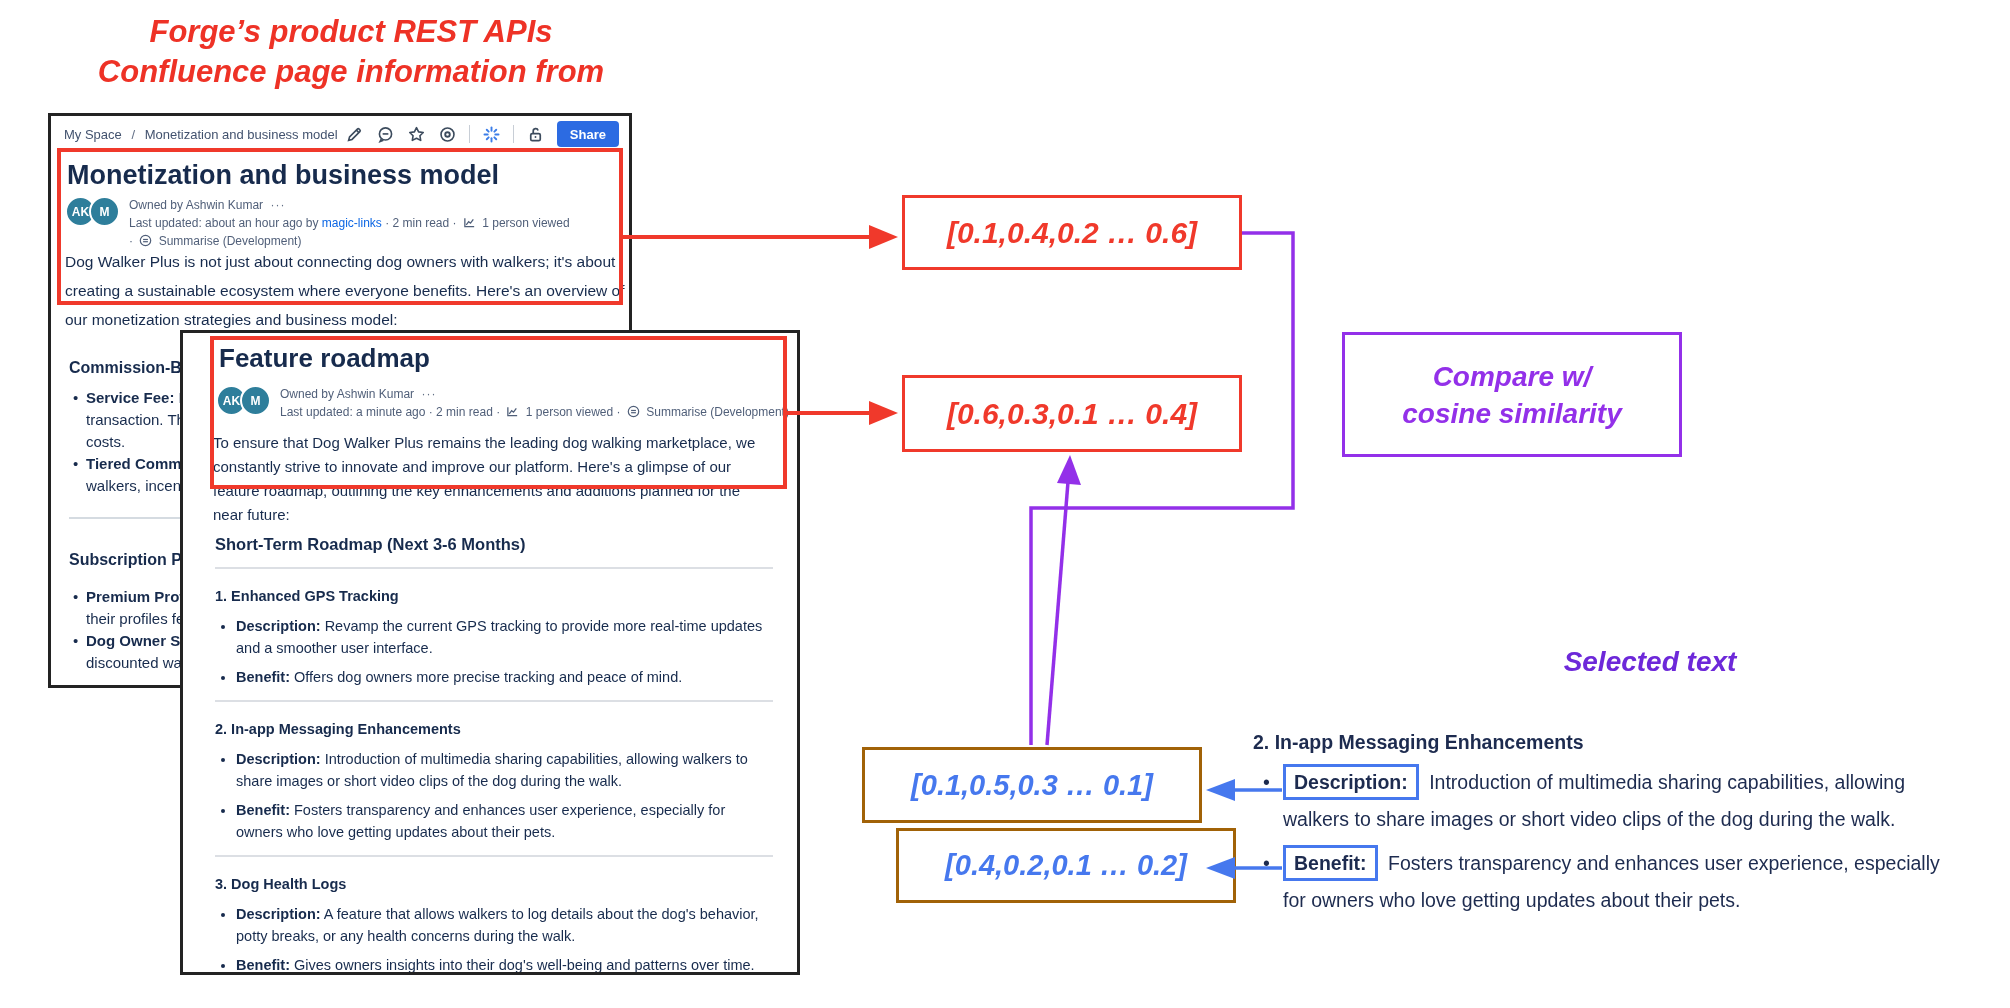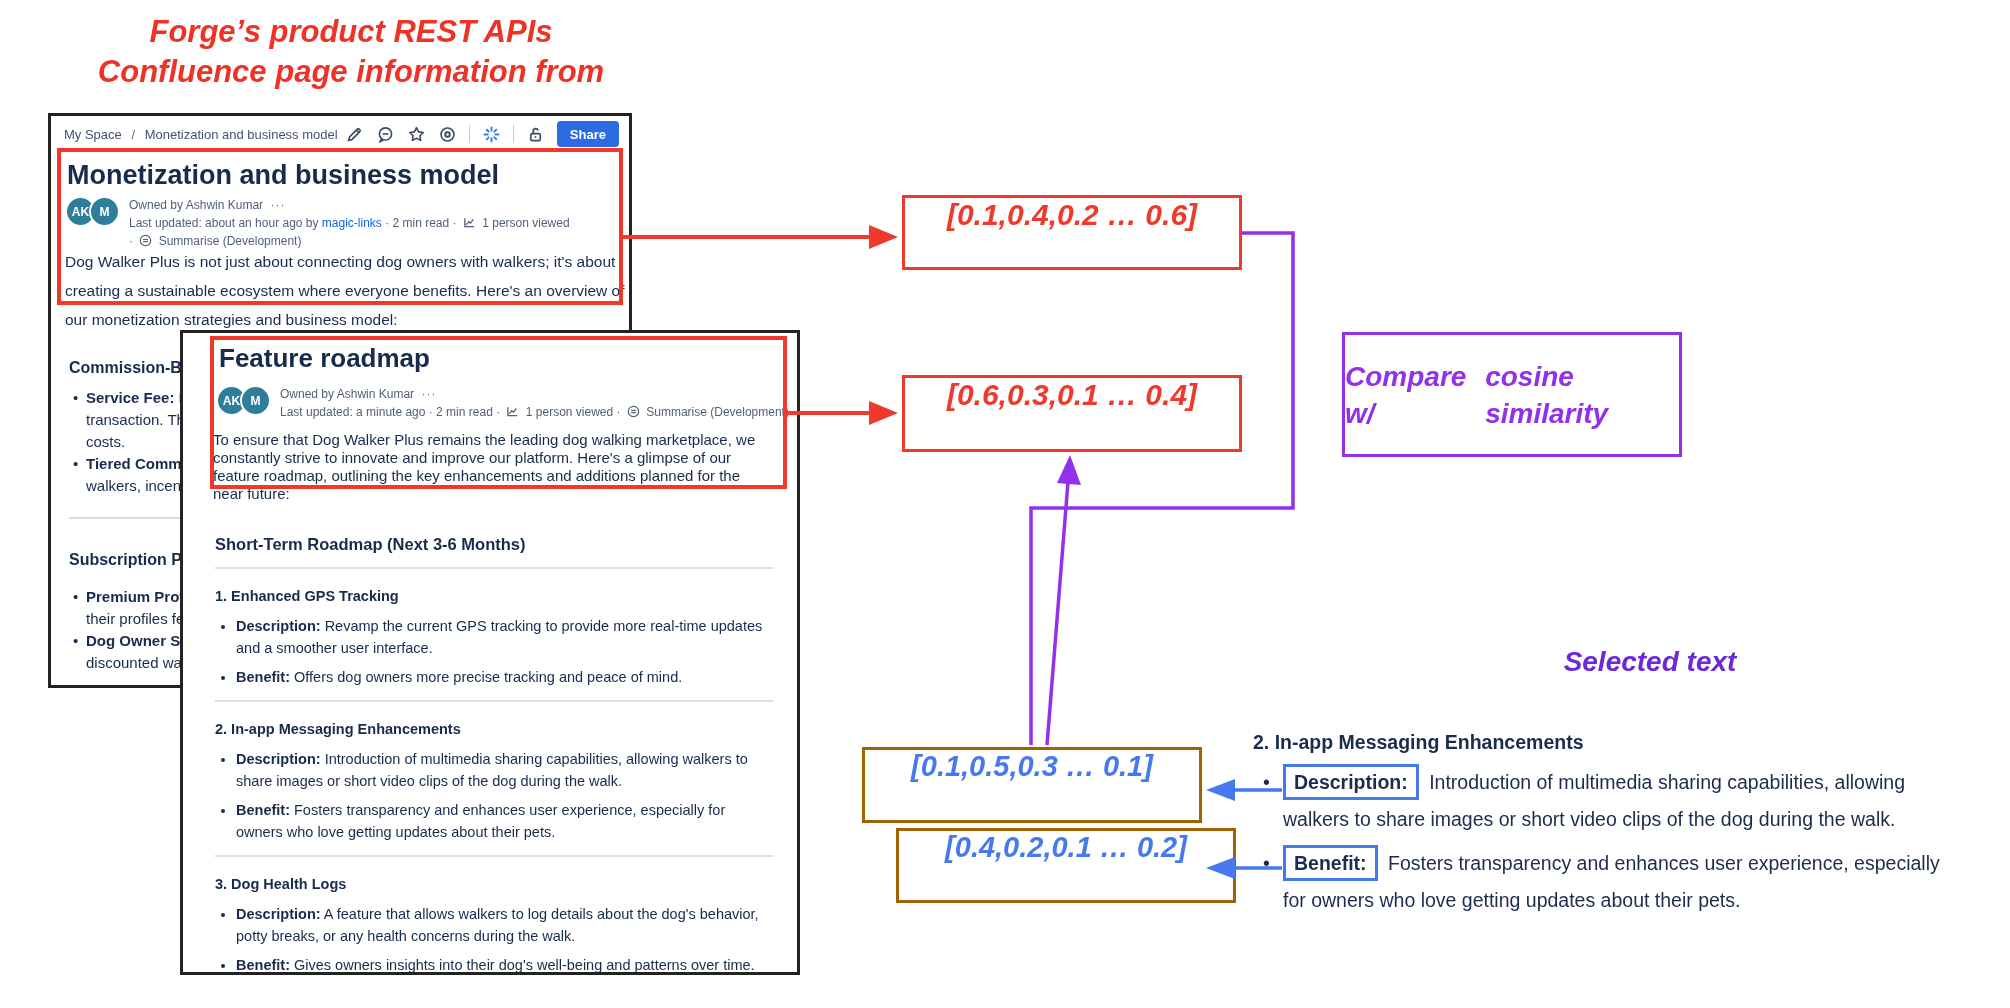--- a/index.html
+++ b/index.html
@@ -7,31 +7,31 @@
   .canvas{position:relative;width:2010px;height:1008px;background:#fff;overflow:hidden;
           font-family:"Liberation Sans","DejaVu Sans",sans-serif;color:#172b4d}
 
   
   .ann{position:absolute;font-weight:700;font-style:italic;text-align:center;z-index:4}
   #ann-title{left:36px;top:12px;width:630px;font-size:31px;line-height:40px;color:#ee3226}
   #openai-label{left:880px;top:90px;width:370px;font-size:30px;line-height:39px;color:#1d1d1b}
   #selected-label{left:1480px;top:646px;width:340px;font-size:28px;color:#6d28d9}
 
   
-  .vec{position:absolute;display:flex;align-items:flex-start;justify-content:center;
+  .vec{position:absolute;display:flex;align-items:center;justify-content:center;
        font-weight:700;font-style:italic;background:#fff;z-index:4}
   .vec.red{border:3px solid #f0392b;color:#f0392b;font-size:30px}
   .vec.blue{border:3px solid #a16207;color:#4678ee;font-size:29px}
   #vec-r1{left:902px;top:195px;width:340px;height:75px}
   #vec-r2{left:902px;top:375px;width:340px;height:77px}
   #vec-b1{left:862px;top:747px;width:340px;height:76px}
   #vec-b2{left:896px;top:828px;width:340px;height:75px}
   #compare-box{position:absolute;left:1342px;top:332px;width:340px;height:125px;
        border:3px solid #9330e9;color:#9330e9;font-size:28px;line-height:37px;
-       display:flex;align-items:center;justify-content:center;
+       display:flex;flex-direction:column;align-items:center;justify-content:center;
        font-weight:700;font-style:italic;background:#fff;z-index:4}
 
   
   .page{position:absolute;background:#fff;border:3px solid #232323;overflow:hidden}
   #page1{left:48px;top:113px;width:584px;height:575px;z-index:1}
   #page2{left:180px;top:330px;width:620px;height:645px;z-index:2}
   .red-outline{position:absolute;border:4px solid #f0392b;z-index:3;pointer-events:none}
   #outline1{left:6px;top:32px;width:566px;height:157px}
   #outline2{left:27px;top:3px;width:577px;height:153px}
 
@@ -57,21 +57,21 @@
           font-size:12px;font-weight:700;display:flex;align-items:center;justify-content:center;
           border:2px solid #fff}
   .avatar.a2{left:24px}
   .meta{margin-left:6px;font-size:12px;color:#505f79;line-height:18px;white-space:nowrap}
   .meta a{color:#0c66e4;text-decoration:none}
   .meta .more{color:#626f86;letter-spacing:1px;margin-left:4px}
   .meta svg{vertical-align:-2px;margin:0 3px}
 
   .body-text{position:absolute;color:#172b4d}
   #p1-body{left:14px;top:131px;width:562px;font-size:15.5px;line-height:29px}
-  #p2-body{left:30px;top:98px;width:560px;font-size:15px;line-height:18px}
+  #p2-body{left:30px;top:98px;width:560px;font-size:15px;line-height:24px}
 
   
   .clipped{position:absolute;left:18px;top:243px;width:122px;font-size:15px;color:#172b4d;z-index:2}
   .cl{position:absolute;white-space:nowrap}
   .cl.h{font-weight:700;font-size:16px}
   .cl.bullet,.cl.cont{padding-left:17px}
   .cl.bullet::before{content:"•";position:absolute;left:4px}
   .cl-div{position:absolute;height:2px;width:120px;background:#d5dbe1}
 
   

